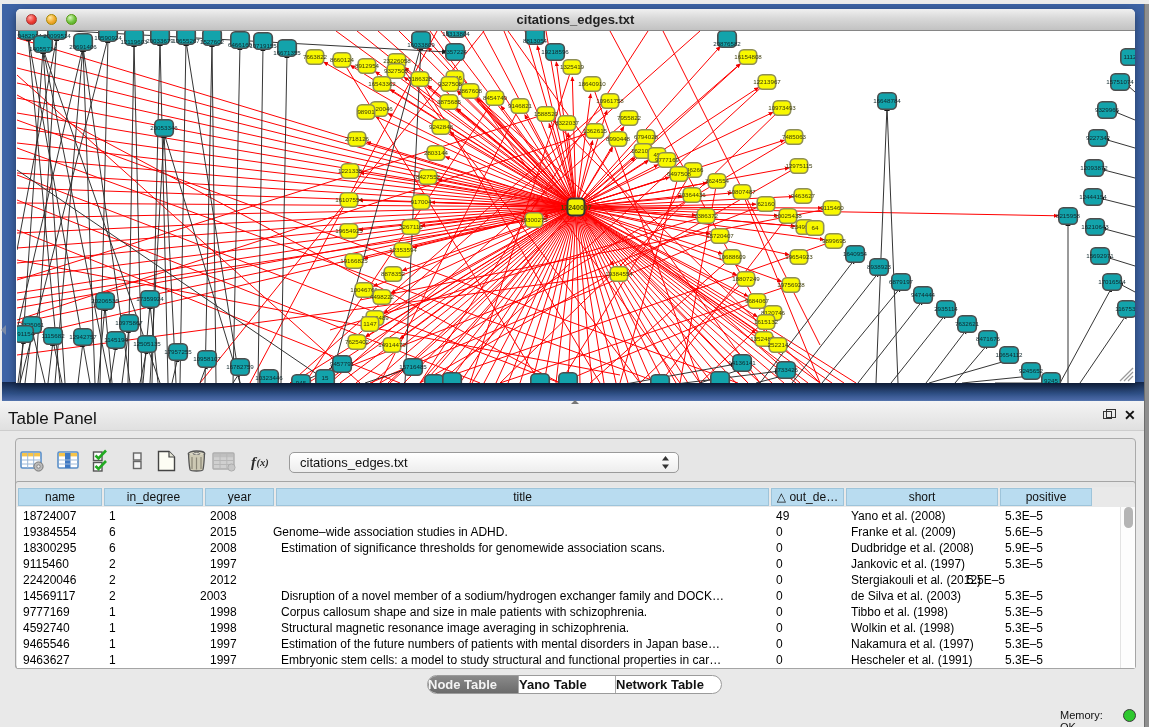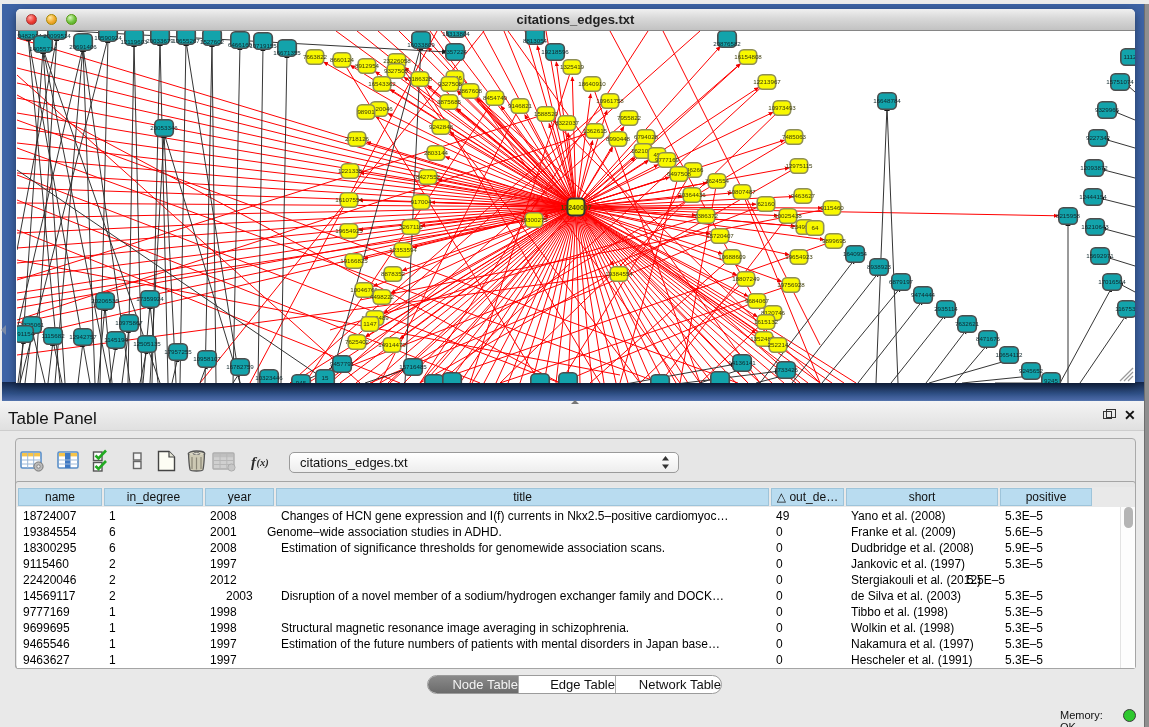--- a/index.html
+++ b/index.html
@@ -18,21 +18,21 @@
 #combo { position:absolute; left:289px; top:452px; width:390px; height:21px; background:linear-gradient(#ffffff,#ededed); border:1px solid #9a9a9a; border-radius:5px; font-size:13px; color:#111; line-height:19px; padding-left:10px; }
 #thead { position:absolute; left:17px; top:487px; width:1118px; height:20px; background:#e9e9e9; }
 .hc { position:absolute; top:1px; height:18px; background:#b9dcf0; border:1px solid #9ec4da; font-size:12px; color:#111; text-align:center; line-height:17px; }
 #tbody { position:absolute; left:17px; top:507px; width:1103px; height:161px; background:#fff; }
 .tr { position:absolute; left:0; width:100%; height:16px; }
 .tc { position:absolute; top:1px; height:15px; font-size:12px; color:#000; white-space:nowrap; overflow:hidden; }
 #tblframe { position:absolute; left:15px; top:481px; width:1121px; height:188px; border:1px solid #a5a5a5; border-radius:3px; background:transparent; }
 #vscroll { position:absolute; left:1120px; top:507px; width:15px; height:161px; background:#fdfdfd; border-left:1px solid #e3e3e3; }
 #vthumb { position:absolute; left:2.5px; top:0px; width:9px; height:21px; background:#b5b5b5; border-radius:5px; }
 #tabs { position:absolute; left:427px; top:675px; width:295px; height:19px; background:#fff; border:1px solid #9b9b9b; border-radius:10px; font-size:13px; }
-#tabs .seg { position:absolute; top:0; height:17px; line-height:17px; text-align:right; color:#111; }
+#tabs .seg { position:absolute; top:0; height:17px; line-height:17px; text-align:left; color:#111;font-weight:bold; }
 #seg1 { left:0; width:90px; background:linear-gradient(#8a8a8a,#6b6b6b); color:#f4f4f4 !important; border-radius:9px 0 0 9px; }
 #seg2 { left:90px; width:97px; border-left:1px solid #aaa; }
 #seg3 { left:187px; width:106px; border-left:1px solid #aaa; }
 #mem { position:absolute; left:1060px; top:709px; font-size:11px; color:#111; }
 #memdot { position:absolute; left:1123px; top:709px; width:13px; height:13px; border-radius:50%; background:#2ec82e; border:1.5px solid #3c3c3c; }
 #pclose { position:absolute; left:1124px; top:407px; font-size:14px; font-weight:bold; color:#111; }
 #pfloat { position:absolute; left:1103px; top:411px; width:9px; height:8px; border:1.3px solid #333; }
 #pfloat:before { content:""; position:absolute; left:2px; top:-3.5px; width:8px; height:7px; border:1.3px solid #333; }
 </style></head>
 <body>
@@ -699,30 +699,29 @@
 <div class="hc" style="left:87px;width:99px">in_degree</div>
 <div class="hc" style="left:188px;width:69px">year</div>
 <div class="hc" style="left:259px;width:493px">title</div>
 <div class="hc" style="left:754px;width:73px">△ out_de…</div>
 <div class="hc" style="left:829px;width:152px">short</div>
 <div class="hc" style="left:983px;width:92px">positive</div>
 <div class="tr" style="top:21px">
         <div class="tc" style="left:6px;width:80px">18724007</div>
         <div class="tc" style="left:92px;width:95px">1</div>
         <div class="tc" style="left:193px;width:65px">2008</div>
-        <div class="tc" style="left:264px;width:489px">Changes of HCN gene expression and I(f) currents in Nkx2.5–positive cardiomyoc…</div>
         <div class="tc" style="left:759px;width:69px">49</div>
         <div class="tc" style="left:834px;width:148px">Yano et al. (2008)</div>
         <div class="tc" style="left:988px;width:88px">5.3E–5</div>
       </div>
 <div class="tr" style="top:37px">
         <div class="tc" style="left:6px;width:80px">19384554</div>
         <div class="tc" style="left:92px;width:95px">6</div>
-        <div class="tc" style="left:193px;width:65px">2001</div>
-        <div class="tc" style="left:250px;width:489px">Genome–wide association studies in ADHD.</div>
+        <div class="tc" style="left:193px;width:65px">2015</div>
+        <div class="tc" style="left:256px;width:489px">Genome–wide association studies in ADHD.</div>
         <div class="tc" style="left:759px;width:69px">0</div>
         <div class="tc" style="left:834px;width:148px">Franke et al. (2009)</div>
         <div class="tc" style="left:988px;width:88px">5.6E–5</div>
       </div>
 <div class="tr" style="top:53px">
         <div class="tc" style="left:6px;width:80px">18300295</div>
         <div class="tc" style="left:92px;width:95px">6</div>
         <div class="tc" style="left:193px;width:65px">2008</div>
         <div class="tc" style="left:264px;width:489px">Estimation of significance thresholds for genomewide association scans.</div>
         <div class="tc" style="left:759px;width:69px">0</div>
@@ -741,67 +740,69 @@
         <div class="tc" style="left:6px;width:80px">22420046</div>
         <div class="tc" style="left:92px;width:95px">2</div>
         <div class="tc" style="left:193px;width:65px">2012</div>
         <div class="tc" style="left:759px;width:69px">0</div>
         <div class="tc" style="left:834px;width:148px">Stergiakouli et al. (2012)</div>
         <div class="tc" style="left:950px;width:88px">5.5E–5</div>
       </div>
 <div class="tr" style="top:101px">
         <div class="tc" style="left:6px;width:80px">14569117</div>
         <div class="tc" style="left:92px;width:95px">2</div>
-        <div class="tc" style="left:209px;width:65px">2003</div>
+        <div class="tc" style="left:183px;width:65px">2003</div>
         <div class="tc" style="left:264px;width:489px">Disruption of a novel member of a sodium/hydrogen exchanger family and DOCK…</div>
         <div class="tc" style="left:759px;width:69px">0</div>
         <div class="tc" style="left:834px;width:148px">de Silva et al. (2003)</div>
         <div class="tc" style="left:988px;width:88px">5.3E–5</div>
       </div>
 <div class="tr" style="top:117px">
         <div class="tc" style="left:6px;width:80px">9777169</div>
         <div class="tc" style="left:92px;width:95px">1</div>
         <div class="tc" style="left:193px;width:65px">1998</div>
+        <div class="tc" style="left:264px;width:489px">Corpus callosum shape and size in male patients with schizophrenia.</div>
         <div class="tc" style="left:759px;width:69px">0</div>
         <div class="tc" style="left:834px;width:148px">Tibbo et al. (1998)</div>
         <div class="tc" style="left:988px;width:88px">5.3E–5</div>
       </div>
 <div class="tr" style="top:133px">
-        <div class="tc" style="left:6px;width:80px">9699695</div>
+        <div class="tc" style="left:6px;width:80px">4592740</div>
         <div class="tc" style="left:92px;width:95px">1</div>
         <div class="tc" style="left:193px;width:65px">1998</div>
         <div class="tc" style="left:264px;width:489px">Structural magnetic resonance image averaging in schizophrenia.</div>
         <div class="tc" style="left:759px;width:69px">0</div>
         <div class="tc" style="left:834px;width:148px">Wolkin et al. (1998)</div>
         <div class="tc" style="left:988px;width:88px">5.3E–5</div>
       </div>
 <div class="tr" style="top:149px">
         <div class="tc" style="left:6px;width:80px">9465546</div>
         <div class="tc" style="left:92px;width:95px">1</div>
         <div class="tc" style="left:193px;width:65px">1997</div>
         <div class="tc" style="left:264px;width:489px">Estimation of the future numbers of patients with mental disorders in Japan base…</div>
         <div class="tc" style="left:759px;width:69px">0</div>
         <div class="tc" style="left:834px;width:148px">Nakamura et al. (1997)</div>
         <div class="tc" style="left:988px;width:88px">5.3E–5</div>
       </div>
 <div class="tr" style="top:165px">
         <div class="tc" style="left:6px;width:80px">9463627</div>
         <div class="tc" style="left:92px;width:95px">1</div>
         <div class="tc" style="left:193px;width:65px">1997</div>
+        <div class="tc" style="left:264px;width:489px">Embryonic stem cells: a model to study structural and functional properties in car…</div>
         <div class="tc" style="left:759px;width:69px">0</div>
         <div class="tc" style="left:834px;width:148px">Hescheler et al. (1991)</div>
         <div class="tc" style="left:988px;width:88px">5.3E–5</div>
       </div>
  </div>
  <div id="vscroll">
       <div id="vthumb"></div>
     </div>
  <div id="tabs">
   <div class="seg" id="seg1">Node Table</div>
-  <div class="seg" id="seg2">Edge Table</div>
+  <div class="seg" id="seg2">Yano Table</div>
   <div class="seg" id="seg3">Network Table</div>
  </div>
  <div id="mem">Memory: OK</div>
  <div id="memdot"></div>
  <div id="pclose">✕</div>
  <svg width="8" height="16" viewBox="0 0 8 16" style="position:absolute;left:0px;top:322px">
       <path d="M1 8 L6 3 L6 13 z" fill="#8a93a6" opacity="0.8"></path>
     </svg>
  <svg width="12" height="6" viewBox="0 0 12 6" style="position:absolute;left:569px;top:399px">
       <path d="M6 1 L10 5 L2 5 z" fill="#777"></path>

